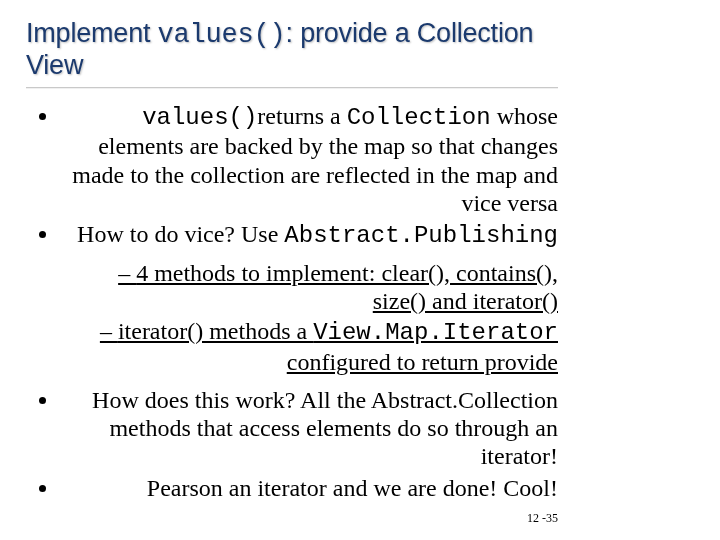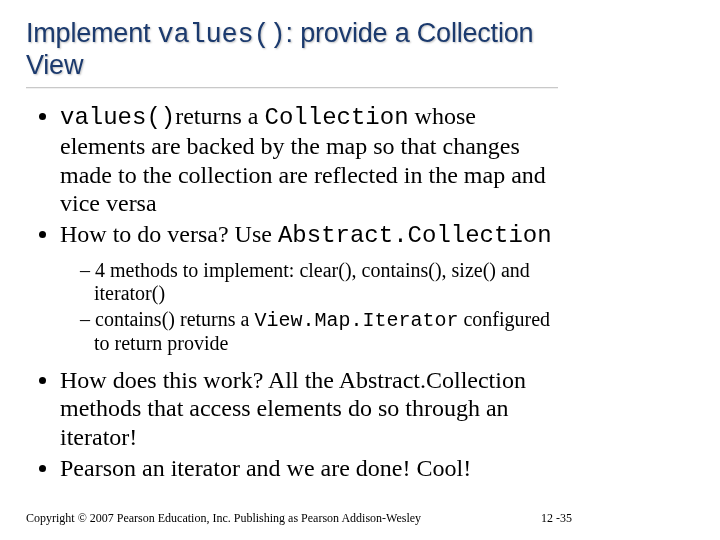--- a/index.html
+++ b/index.html
@@ -38,73 +38,74 @@
   }
   ul.level1 {
     list-style: disc;
     margin: 0 0 0 6px;
     padding-left: 28px;
   }
   ul.level1 > li {
     font-size: 24px;
     line-height: 1.18;
     margin: 0 0 3px 0;
+    text-align: right;
   }
   ul.level2 {
     list-style: none;
     margin: 8px 0 10px 0;
     padding-left: 20px;
   }
   ul.level2 > li {
-    font-size: 20px;
+    font-size: 24px;
     line-height: 1.18;
     margin: 0 0 2px 0;
     text-indent: -14px;
     padding-left: 14px;
+    text-decoration: underline;
   }
   ul.level2 > li::before {
     content: "– ";
   }
   .code {
     font-family: "Courier New", Courier, monospace;
   }
   .footer {
     position: absolute;
     left: 26px;
     bottom: 14px;
     font-size: 12px;
   }
   .pagenum {
     position: absolute;
-    right: 12px;
+    right: 26px;
     bottom: 14px;
     font-size: 12px;
   }
 </style>
 </head>
 <body>
 
 <div class="slide">
 
   <div class="title">
     <span>Implement </span><span class="code">values()</span><span>: provide a Collection View</span>
   </div>
 
   <hr class="rule">
 
   <ul class="level1">
     <li>
       <span class="code">values()</span><span>returns a </span><span class="code">Collection</span><span> whose elements are backed by the map so that changes made to the collection are reflected in the map and vice versa</span>
     </li>
     <li>
-      <span>How to do versa? Use </span><span class="code">Abstract.Collection</span>
+      <span>How to do vice? Use </span><span class="code">Abstract.Publishing</span>
       <ul class="level2">
         <li>4 methods to implement: clear(), contains(), size() and iterator()</li>
-        <li><span>contains() returns a </span><span class="code">View.Map.Iterator</span><span> configured to return provide</span></li>
+        <li><span>iterator() methods a </span><span class="code">View.Map.Iterator</span><span> configured to return provide</span></li>
       </ul>
     </li>
     <li>How does this work? All the Abstract.Collection methods that access elements do so through an iterator!</li>
     <li>Pearson an iterator and we are done! Cool!</li>
   </ul>
 
-  <div class="footer">Copyright © 2007 Pearson Education, Inc. Publishing as Pearson Addison-Wesley</div>
   <div class="pagenum">12 -35</div>
 </div>
 
 </body></html>

